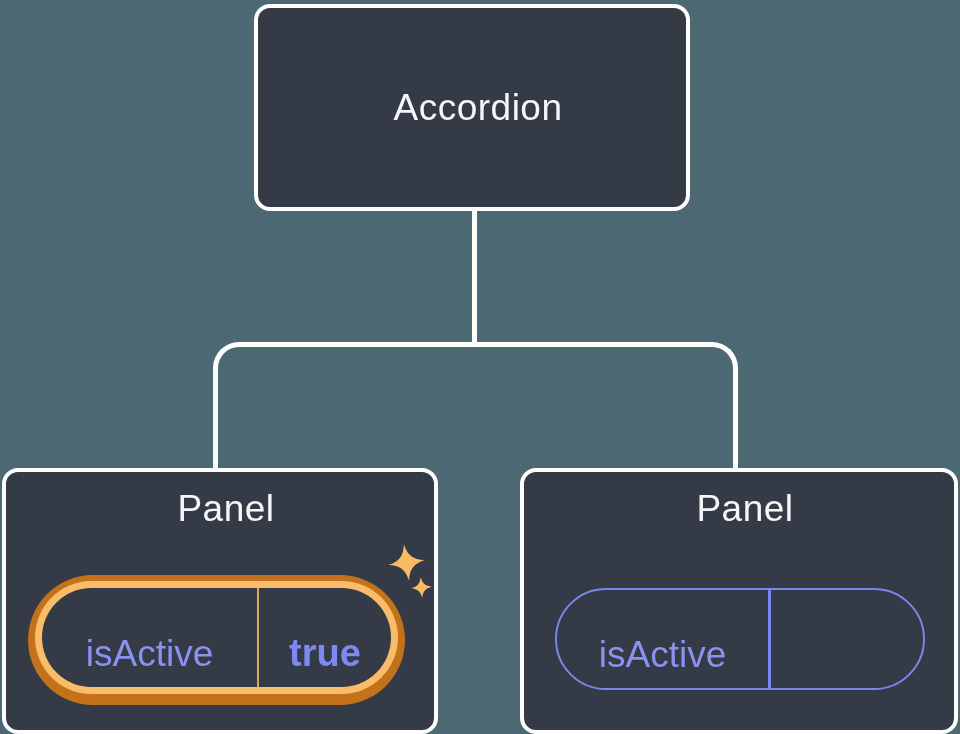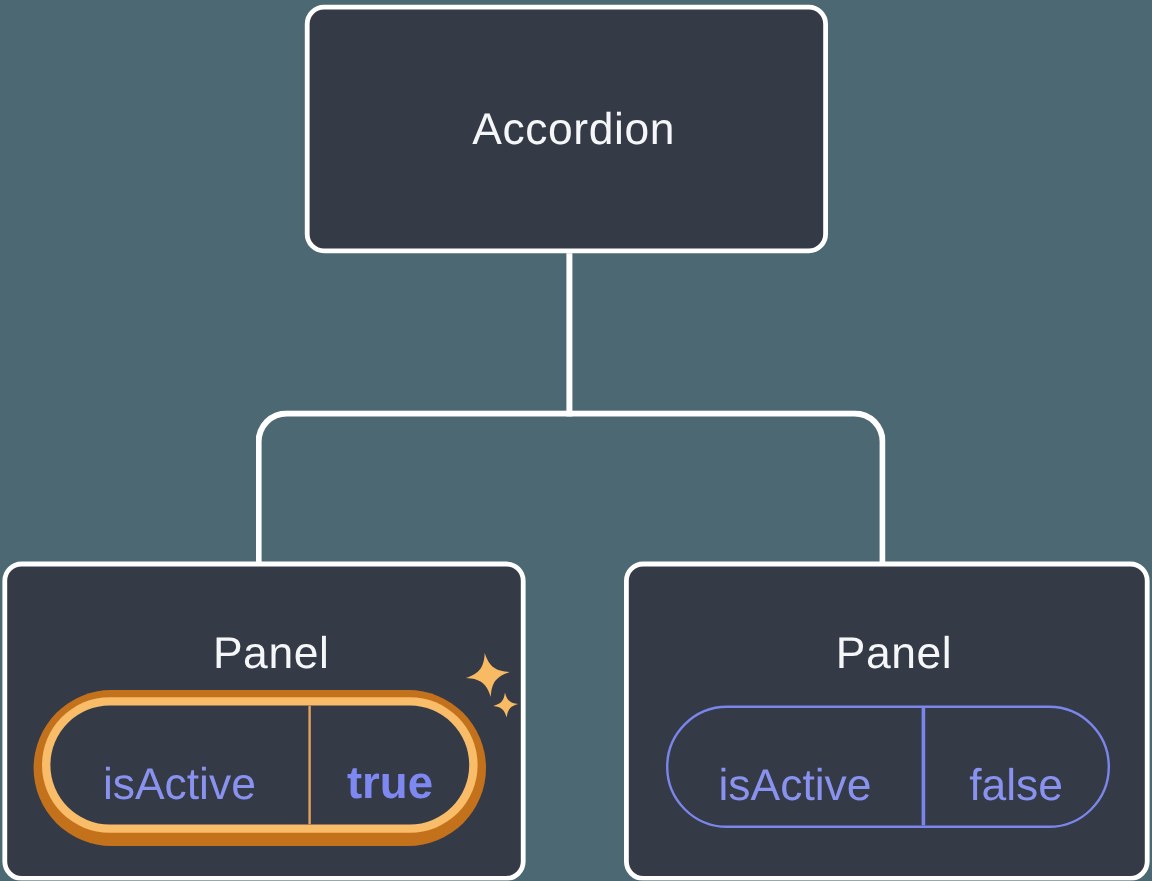--- a/index.html
+++ b/index.html
@@ -42,21 +42,21 @@
     border: 5px solid #ffffff;
     border-bottom: none;
     border-radius: 26px 26px 0 0;
     box-sizing: border-box;
     background: transparent;
   }
   
   .panel-left  { left: 2px;   top: 468px; width: 436px; height: 266px; }
   .panel-right { left: 520px; top: 468px; width: 438px; height: 266px; }
   .panel-title {
-    margin-top: 52px;
+    margin-top: 16px;
     text-align: center;
   }
   
   .pill-gold-wrap {
     position: absolute;
     left: 22px; top: 103px; width: 377px; height: 130px;
     background: #c4711c;
     border-radius: 999px;
     padding: 6px 7px 11px 7px;
     box-sizing: border-box;
@@ -156,19 +156,16 @@
   </div>
 
   <div class="node panel-right">
     <div class="node-title panel-title">Panel</div>
 
     <div class="pill-outline">
       <div class="pill-cell cell-key">
         <span class="pill-text">isActive</span>
       </div>
       <div class="pill-divider-purple"></div>
-      <div class="pill-cell cell-value">
-        <span class="pill-text">false</span>
-      </div>
     </div>
   </div>
 
 </div>
 
 </body></html>

